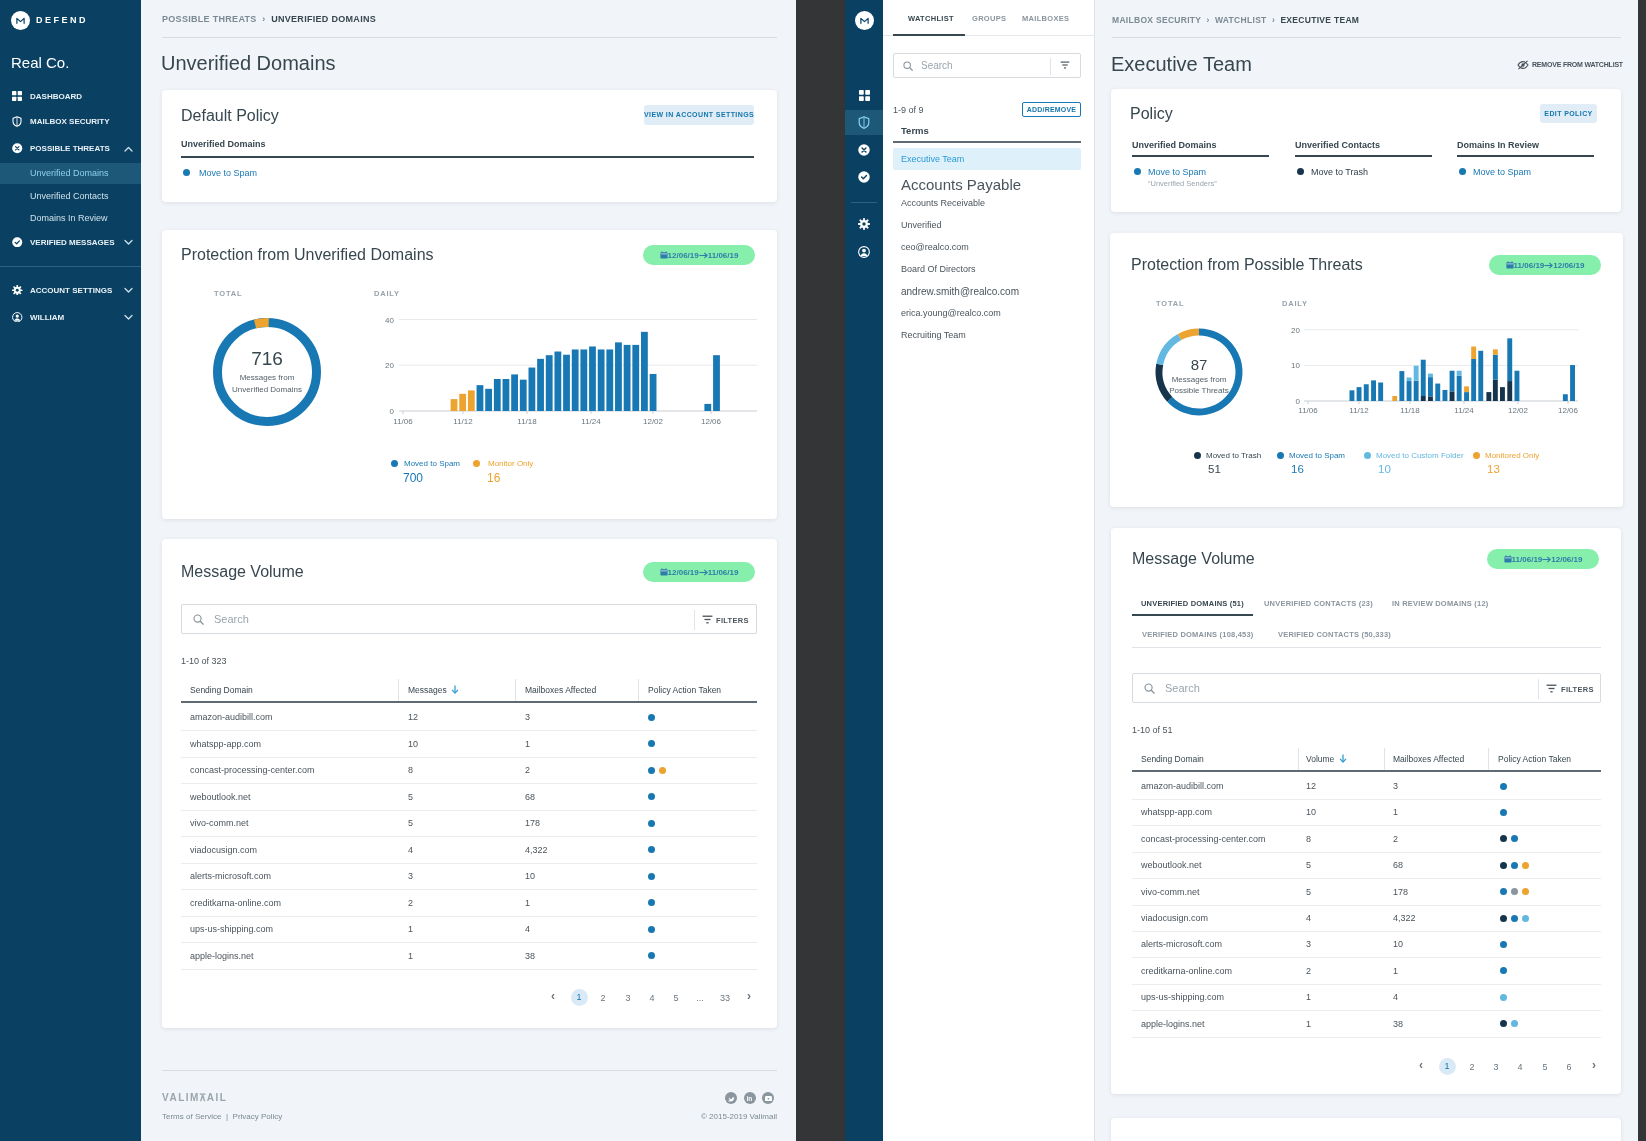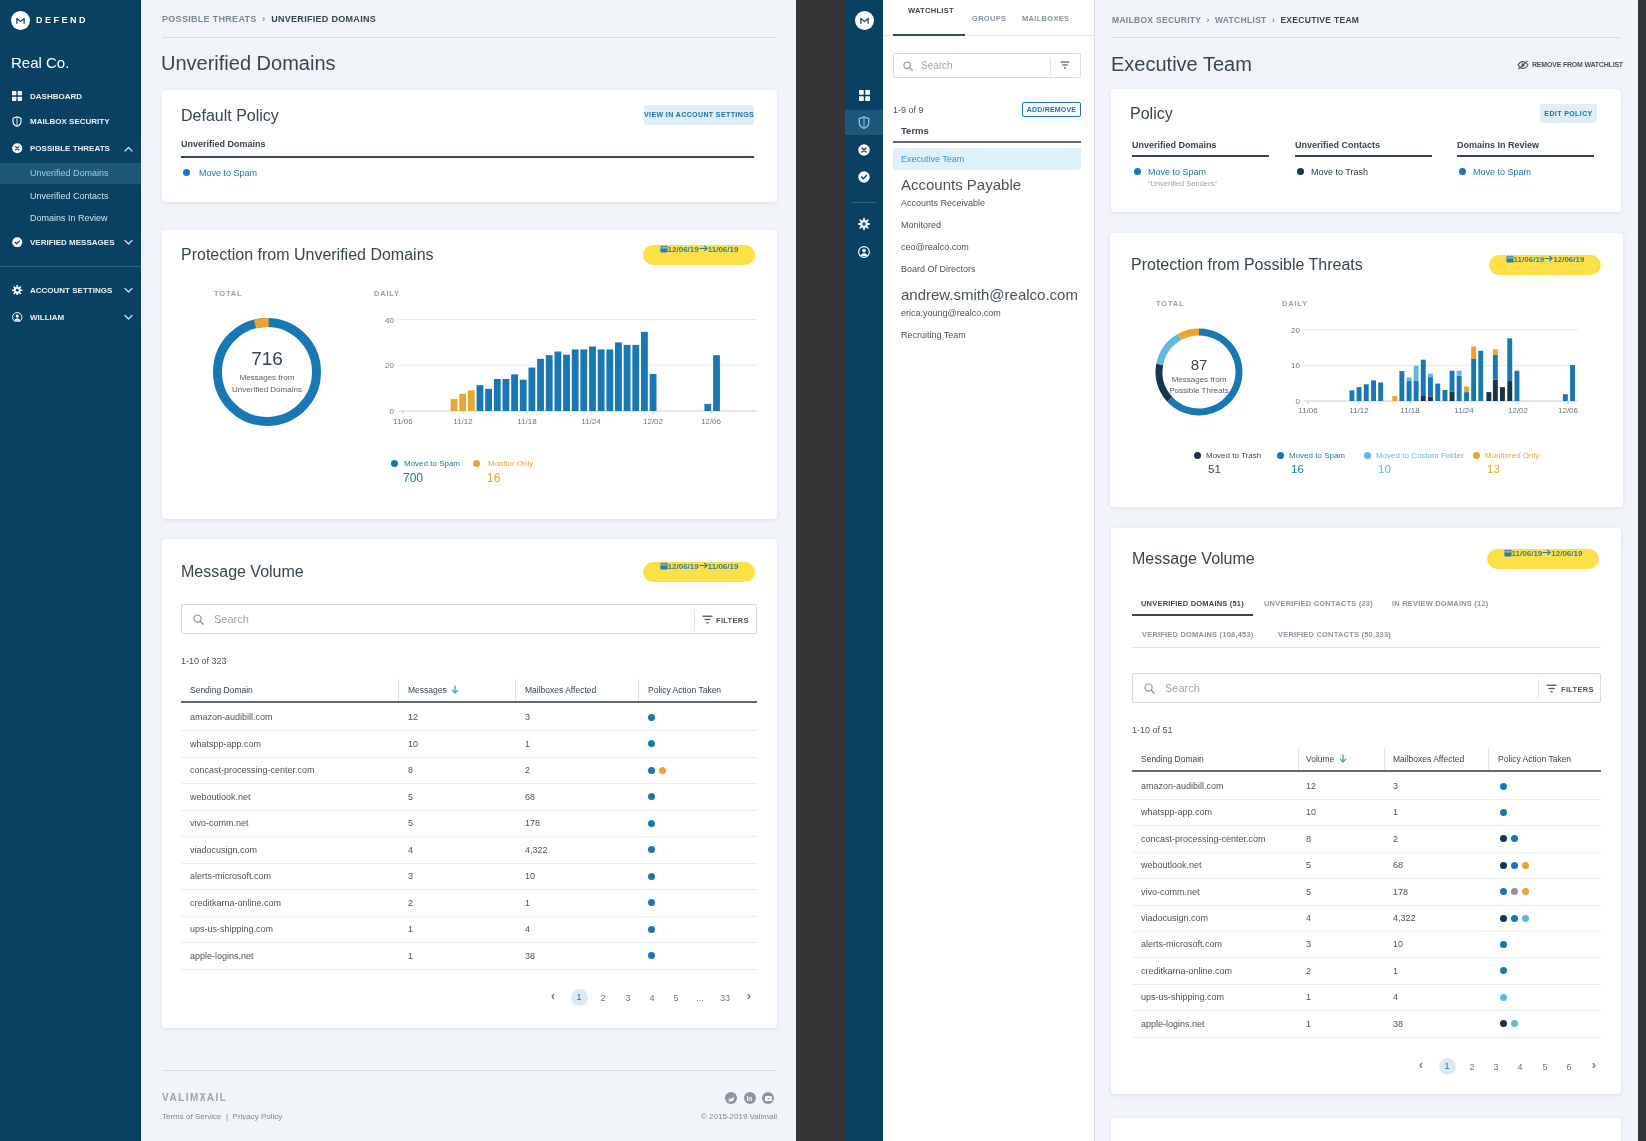--- a/index.html
+++ b/index.html
@@ -1,19 +1,19 @@
 <!DOCTYPE html>
 <html><head><meta charset="utf-8"><style>
 * { margin:0; padding:0; box-sizing:border-box; }
 html,body { width:1646px; height:1141px; font-family:"Liberation Sans", sans-serif; background:#333537; overflow:hidden; }
 div { white-space:nowrap; }
 .abs { position:absolute; }
 .card { position:absolute; background:#fff; border-radius:4px; box-shadow:0 1px 4px rgba(40,60,80,0.10); }
 .ct { font-size:16px; color:#37474f; }
-.chip { position:absolute; background:#fde047; border-radius:10px; color:#2e7da9; font-size:8px; font-weight:bold; display:flex; align-items:flex-start; justify-content:center; gap:0; }
+.chip { position:absolute; background:#86efac; border-radius:10px; color:#2e7da9; font-size:8px; font-weight:bold; display:flex; align-items:center; justify-content:center; gap:0; }
 .crumb { font-size:9px; font-weight:bold; letter-spacing:0.3px; color:#7b8a94; }
 .crumb b { color:#37474f; }
 .lbl { font-size:7.5px; font-weight:bold; letter-spacing:0.8px; color:#98a2ab; }
 .navtxt { font-size:8px; font-weight:bold; letter-spacing:0; color:#e9f1f6; }
 .subtxt { font-size:9px; color:#cfe0ea; }
 .sbox { position:absolute; background:#fff; border:1px solid #d6dbdf; border-radius:2px; }
 .hsep { position:absolute; background:#e0e4e8; width:1px; }
 .ico { line-height:0; }
 .th { position:absolute; font-size:8.5px; font-weight:normal; color:#37474f; }
 .td { position:absolute; font-size:9px; color:#4a545c; }
@@ -332,21 +332,21 @@
         <circle cx="6.5" cy="6.5" r="4.2" fill="#fff"></circle>
         <circle cx="6.5" cy="6.5" r="1.8" fill="#0a4163"></circle>
       </svg></div>
     <div class="abs ico" style="left:13px;top:245.5px"><svg width="12" height="12" viewBox="0 0 13 13">
         <circle cx="6.5" cy="6.5" r="5.8" fill="none" stroke="#fff" stroke-width="1.2"></circle>
         <circle cx="6.5" cy="5" r="2" fill="#fff"></circle>
         <path d="M2.8 10.8 C3.4 8.6 5 7.9 6.5 7.9 C8 7.9 9.6 8.6 10.2 10.8" fill="#fff"></path>
       </svg></div>
   </div>
 <div class="abs" style="left:883px;top:0;width:212px;height:1141px;background:#fff;border-right:1px solid #dfe3e7">
-    <div class="abs" style="left:25px;top:6px;font-size:7.5px;font-weight:bold;letter-spacing:0.3px;color:#37474f">WATCHLIST</div>
+    <div class="abs" style="left:25px;top:14px;font-size:7.5px;font-weight:bold;letter-spacing:0.3px;color:#37474f">WATCHLIST</div>
     <div class="abs" style="left:89px;top:14px;font-size:7.5px;font-weight:bold;letter-spacing:0.3px;color:#8a959e">GROUPS</div>
     <div class="abs" style="left:139px;top:14px;font-size:7.5px;font-weight:bold;letter-spacing:0.3px;color:#8a959e">MAILBOXES</div>
     <div class="abs" style="left:0;top:35px;width:212px;height:1px;background:#e4e8eb"></div>
     <div class="abs" style="left:10px;top:33.5px;width:72px;height:2.5px;background:#37474f"></div>
     <div class="sbox" style="left:10px;top:53px;width:188px;height:25px">
       <div class="abs ico" style="left:9px;top:7px"><svg width="10" height="10" viewBox="0 0 13 13">
           <circle cx="5.4" cy="5.4" r="4.2" fill="none" stroke="#8a959e" stroke-width="1.4"></circle>
           <line x1="8.6" y1="8.6" x2="12" y2="12" stroke="#8a959e" stroke-width="1.6" stroke-linecap="round"></line>
         </svg></div>
       <div class="abs" style="left:27px;top:6px;font-size:10px;color:#9aa5ad">Search</div>
@@ -358,24 +358,24 @@
         </svg></div>
     </div>
     <div class="abs" style="left:10px;top:105px;font-size:9px;color:#4a545c">1-9 of 9</div>
     <div class="abs" style="left:139px;top:101.5px;width:59px;height:15px;border:1px solid #1878b4;border-radius:2px;text-align:center;line-height:13px;font-size:7px;font-weight:bold;letter-spacing:0.2px;color:#1576ad">ADD/REMOVE</div>
     <div class="abs" style="left:18px;top:125px;font-size:9.5px;font-weight:bold;color:#37474f">Terms</div>
     <div class="abs" style="left:10px;top:141px;width:188px;height:2px;background:#5f6b73"></div>
     <div class="abs" style="left:10px;top:147.5px;width:188px;height:22px;background:#def0fa;border-radius:2px"></div>
     <div class="abs" style="left:18px;top:153.5px;font-size:9px;color:#2b9ad3">Executive Team</div>
     <div class="abs" style="left:18px;top:175.5px;font-size:15px;color:#4a545c">Accounts Payable</div>
     <div class="abs" style="left:18px;top:197.5px;font-size:9px;color:#4a545c">Accounts Receivable</div>
-    <div class="abs" style="left:18px;top:219.5px;font-size:9px;color:#4a545c">Monitored</div>
+    <div class="abs" style="left:18px;top:219.5px;font-size:9px;color:#4a545c">Unverified</div>
     <div class="abs" style="left:18px;top:241.5px;font-size:9px;color:#4a545c">ceo@realco.com</div>
     <div class="abs" style="left:18px;top:263.5px;font-size:9px;color:#4a545c">Board Of Directors</div>
-    <div class="abs" style="left:18px;top:285.5px;font-size:15px;color:#4a545c">andrew.smith@realco.com</div>
+    <div class="abs" style="left:18px;top:285.5px;font-size:10px;color:#4a545c">andrew.smith@realco.com</div>
     <div class="abs" style="left:18px;top:307.5px;font-size:9px;color:#4a545c">erica.young@realco.com</div>
     <div class="abs" style="left:18px;top:329.5px;font-size:9px;color:#4a545c">Recruiting Team</div>
   </div>
 <div class="abs" style="left:1095px;top:0;width:543px;height:1141px;background:#f1f4f8">
     <div class="abs crumb" style="left:17px;top:14.5px;font-size:8.5px">MAILBOX SECURITY &nbsp;›&nbsp; WATCHLIST &nbsp;›&nbsp; <b>EXECUTIVE TEAM</b></div>
     <div class="abs" style="left:17px;top:37px;width:509px;height:1px;background:#d8dde2"></div>
     <div class="abs" style="left:16px;top:53px;font-size:20px;color:#37474f">Executive Team</div>
     <div class="abs ico" style="left:422px;top:60px"><svg width="12" height="10" viewBox="0 0 13 11">
         <path d="M1 5.5 C2.5 3 4.3 1.8 6.5 1.8 C8.7 1.8 10.5 3 12 5.5 C10.5 8 8.7 9.2 6.5 9.2 C4.3 9.2 2.5 8 1 5.5 Z" fill="none" stroke="#4a545c" stroke-width="1.2"></path>
         <circle cx="6.5" cy="5.5" r="1.8" fill="#4a545c"></circle>

